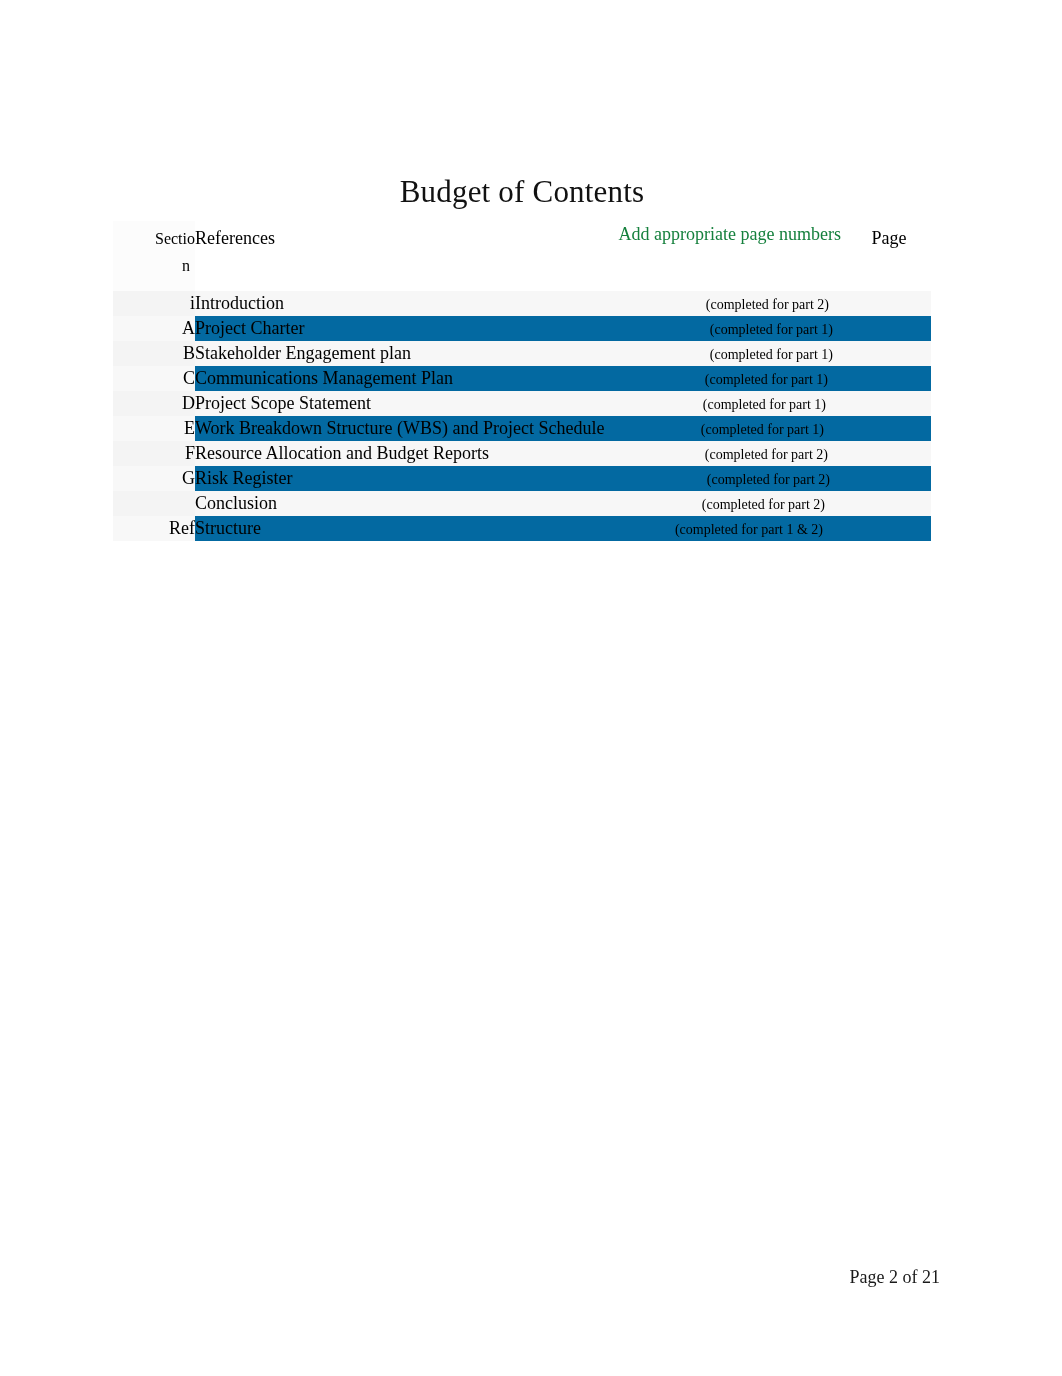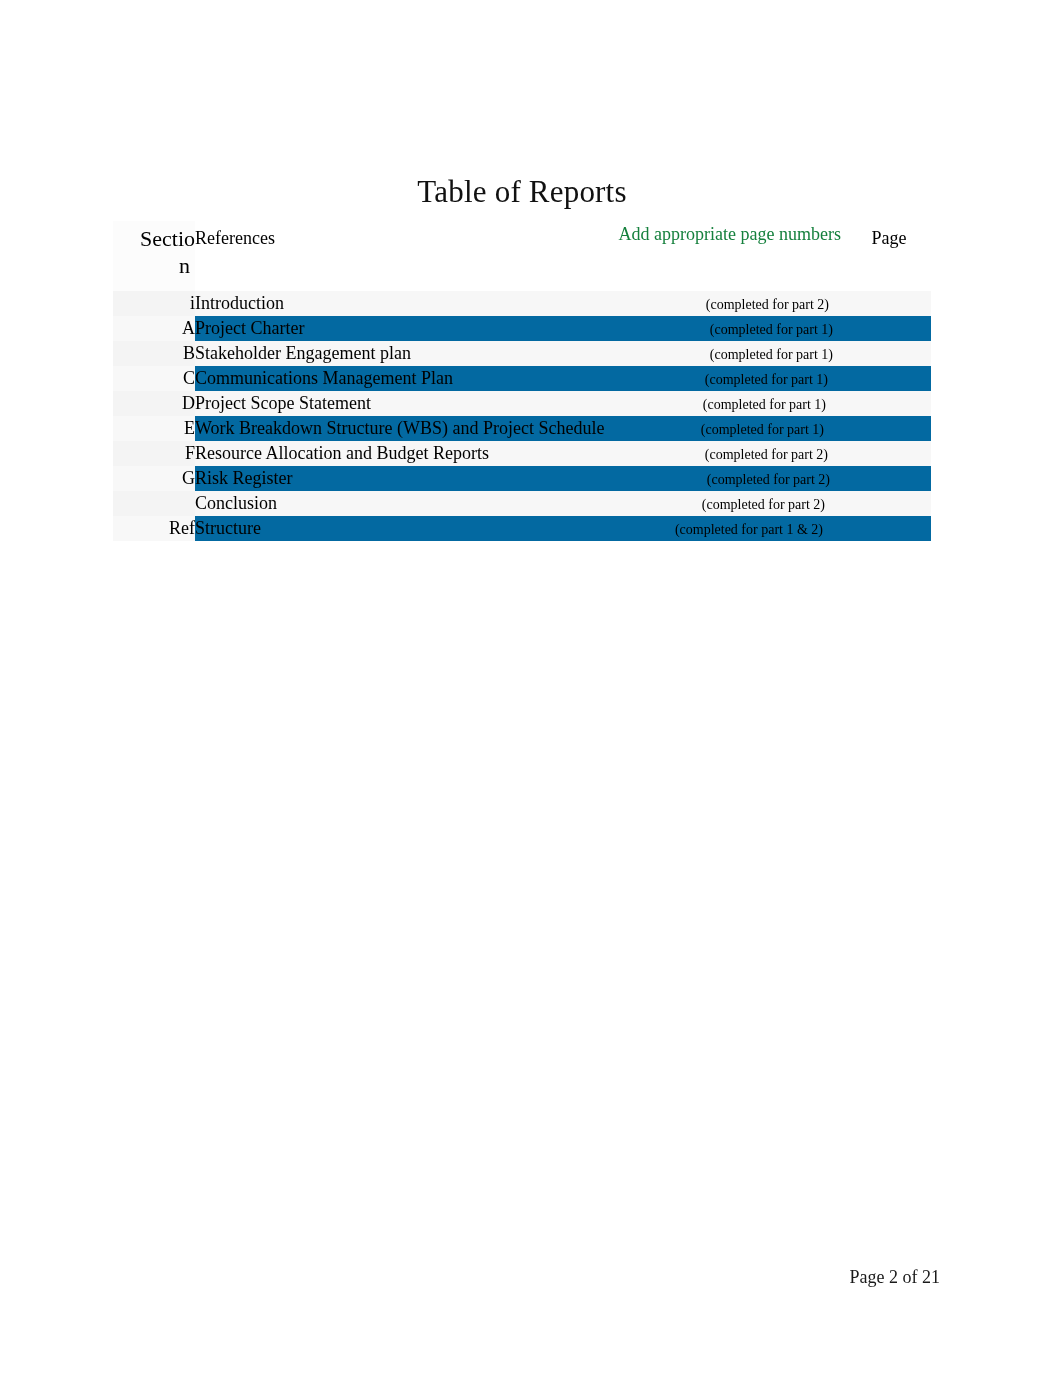--- a/index.html
+++ b/index.html
@@ -65,21 +65,21 @@
   .head-row td {
     background: #ffffff;
     height: 66px;
     padding-top: 4px;
   }
   .head-row td.shade-col {
     background: #fcfcfc;
   }
   .hdr-section {
     text-align: right;
-    font-size: 22px;
+    font-size: 16px;
     line-height: 27px;
     padding-right: 3px;
   }
   .hdr-section .wrap-n {
     display: block;
     text-align: right;
     padding-right: 5px;
   }
   .hdr-desc {
     position: relative;
@@ -167,21 +167,21 @@
   <table class="toc-table">
     <colgroup>
       <col class="c-section">
       <col class="c-desc">
       <col class="c-page">
     </colgroup>
     <tbody>
 
       <tr class="title-row">
         <td colspan="3">
-          <div class="toc-title">Table of Reports</div>
+          <div class="toc-title">Budget of Contents</div>
         </td>
       </tr>
 
       <tr class="head-row">
         <td class="hdr-section shade-col">
           <span>Sectio</span>
           <span class="wrap-n">n</span>
         </td>
         <td class="hdr-desc">
           <span>References</span>

